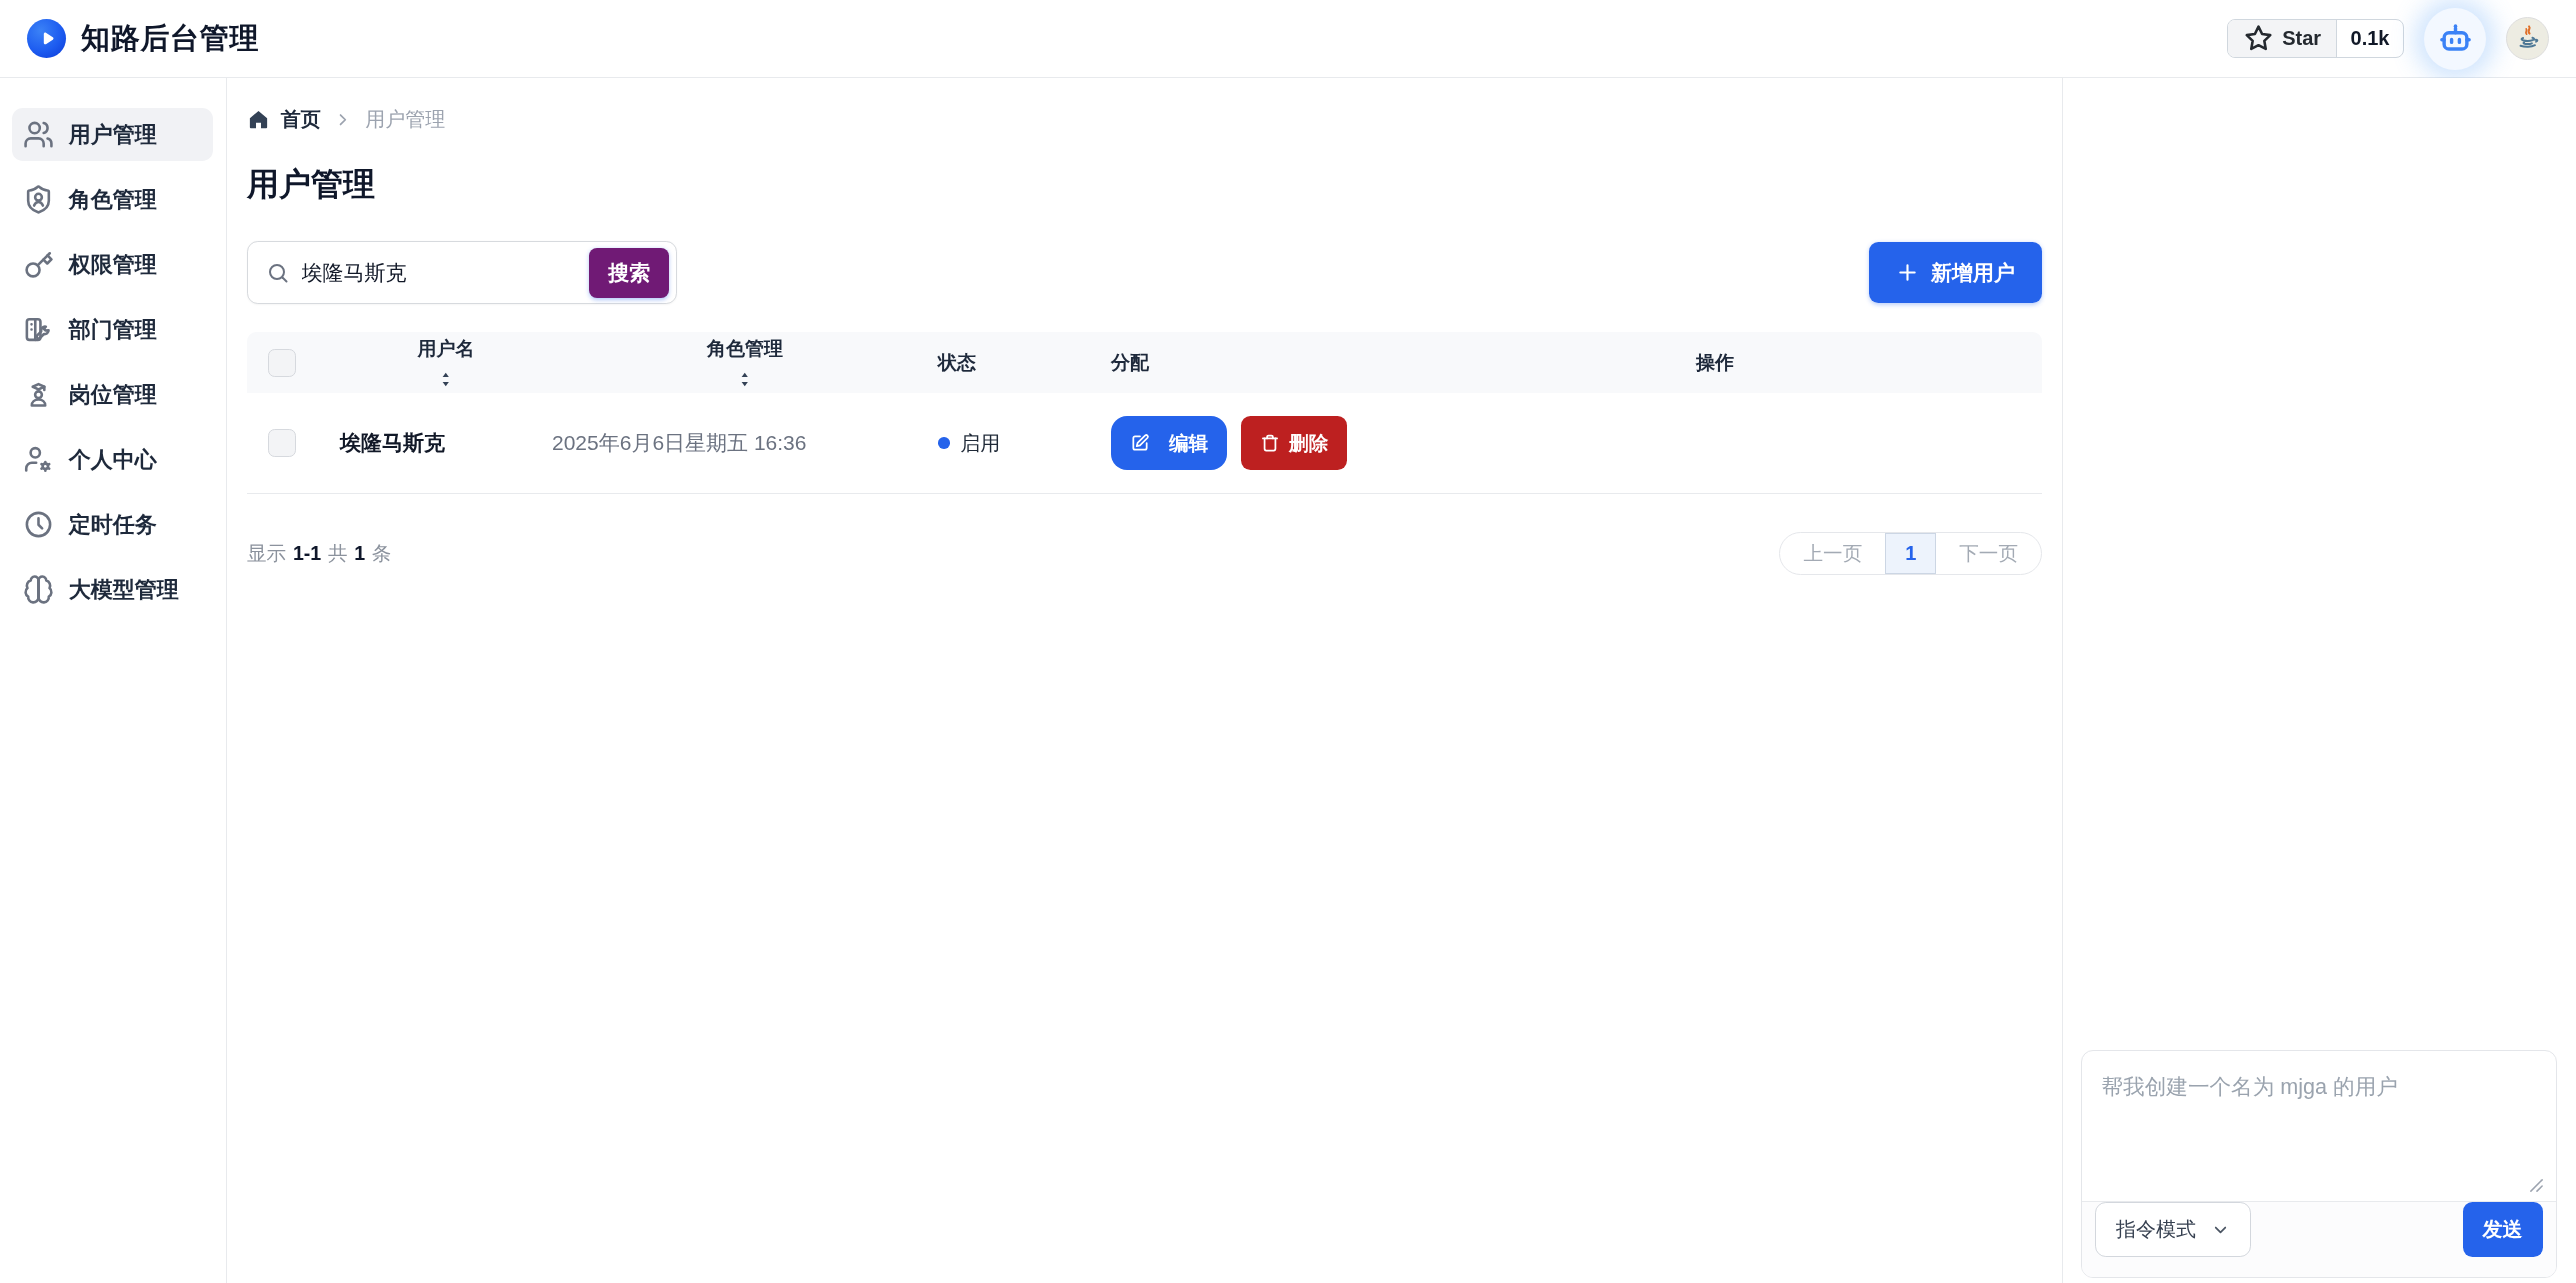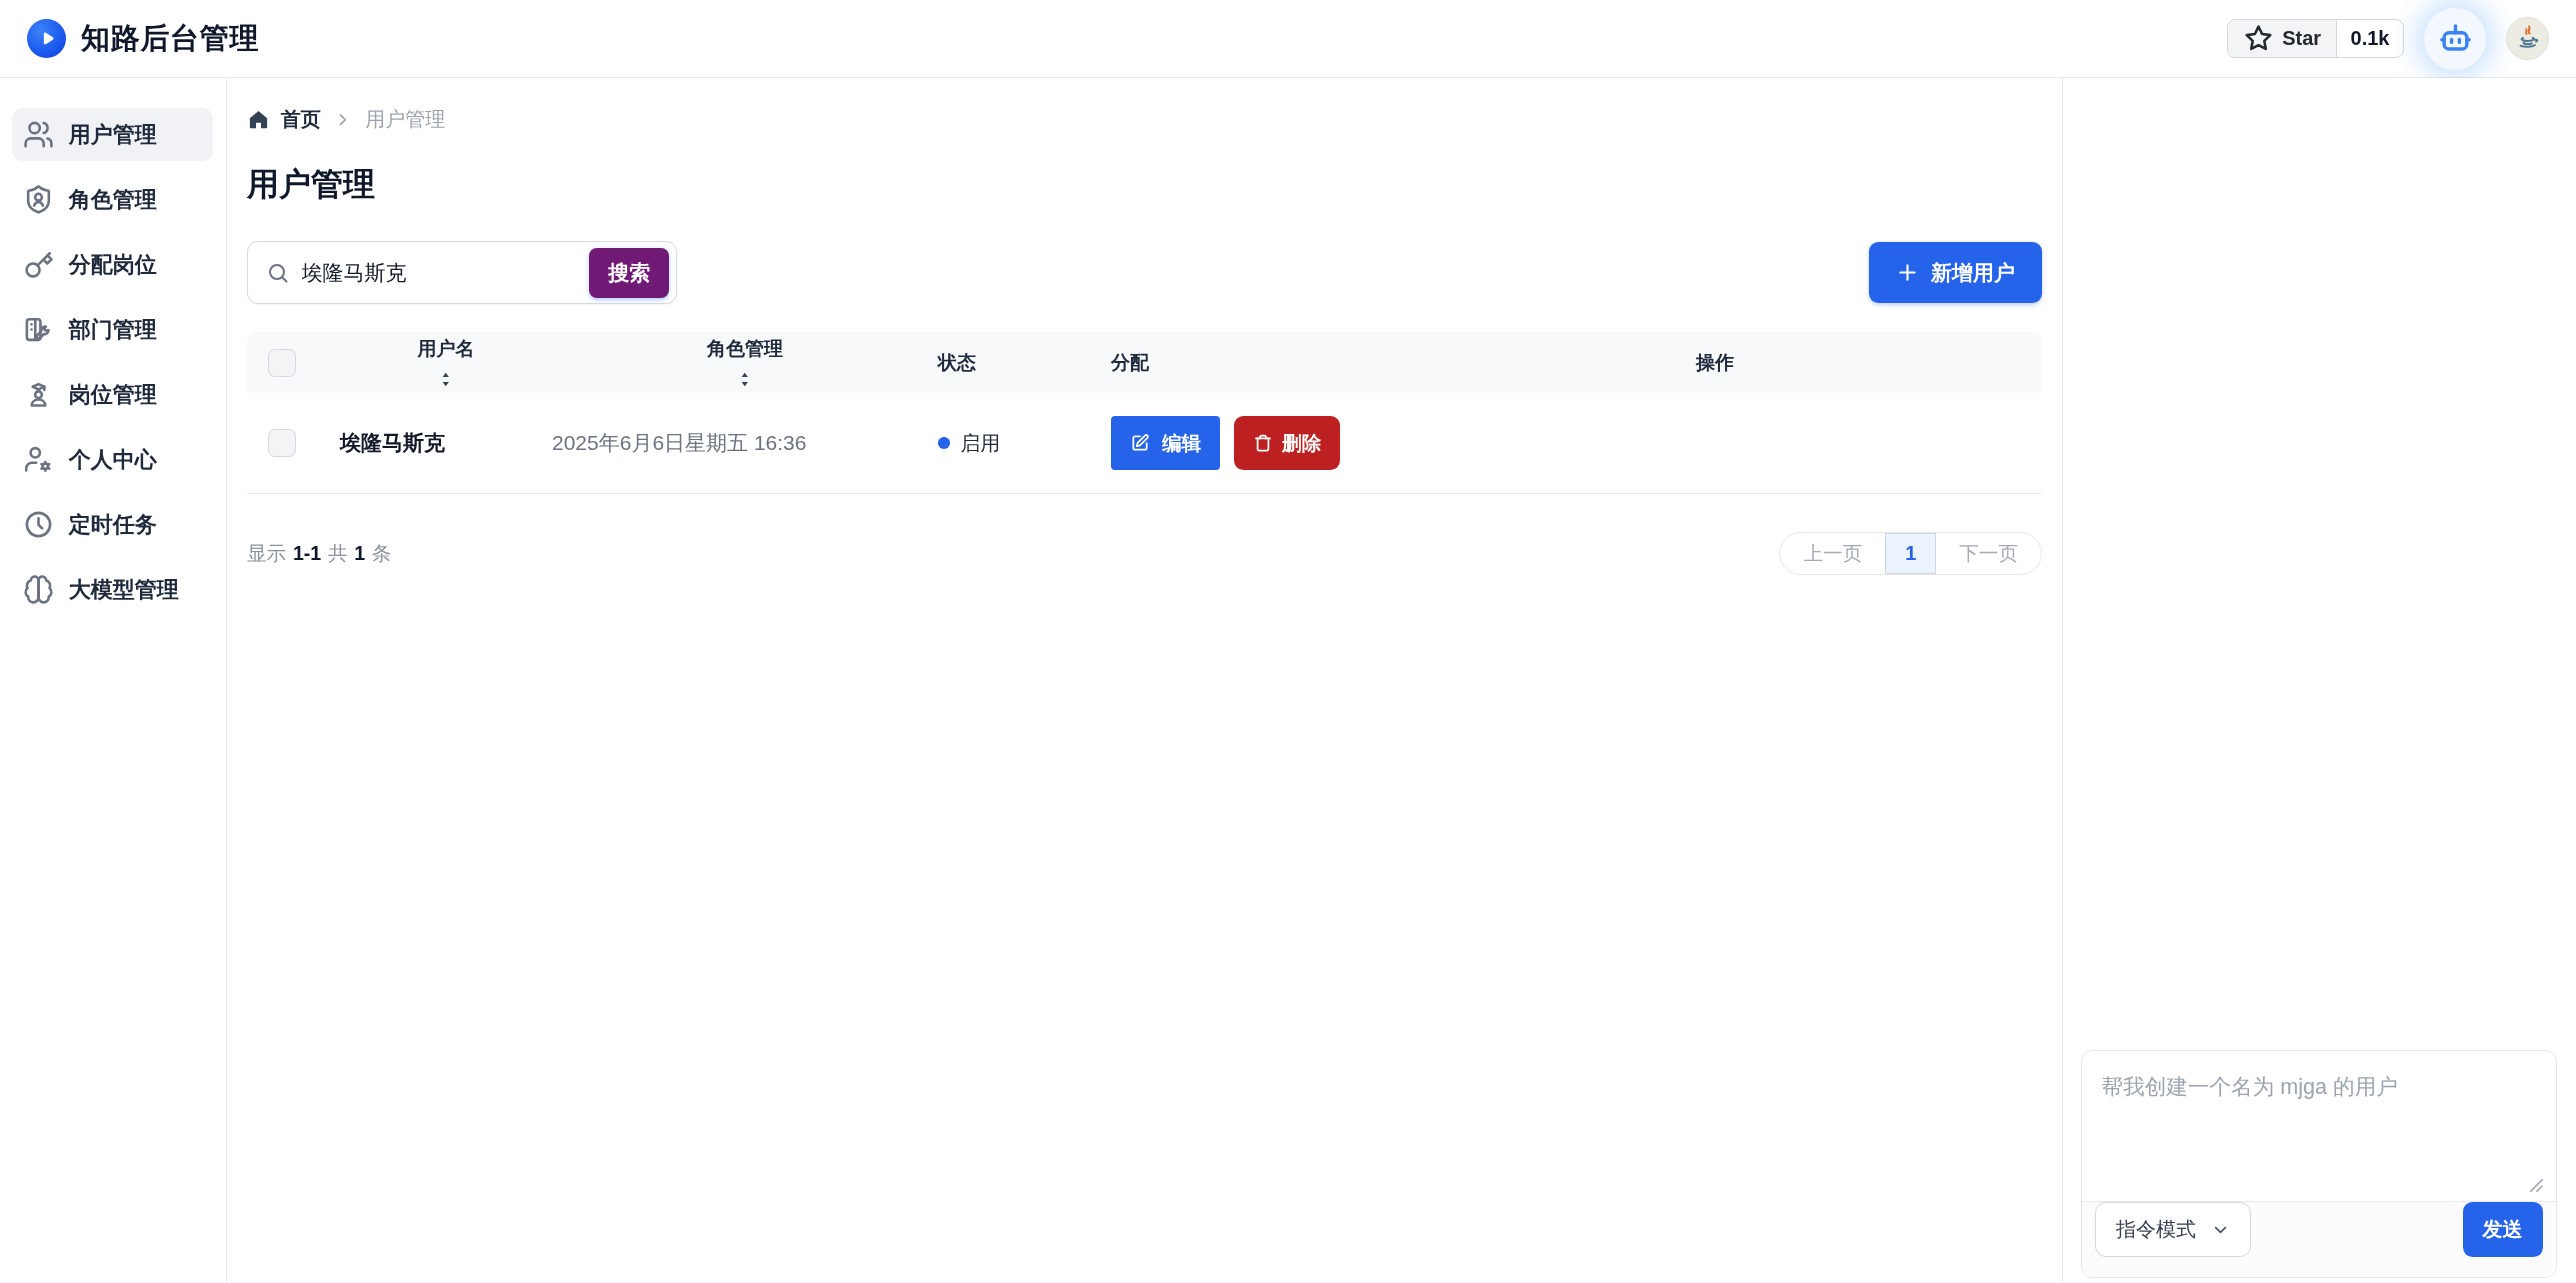--- a/index.html
+++ b/index.html
@@ -69,22 +69,22 @@
   .row-username { font-size:21px; font-weight:700; color:#111827; }
   .row-date { font-size:21px; color:#6b7280; }
   .status-cell { display:flex; align-items:center; gap:10.8px; }
   .status-dot { width:11.5px; height:11.5px; border-radius:50%; background:#2563eb; }
   .status-text { font-size:20px; color:#1f2937; }
   .assign-cell { display:flex; align-items:center; gap:16px; }
   .btn-outline { height:54px; padding:0 20px; border-radius:10.8px; background:#fff;
     border:1.3px solid #e3e6ea; font-size:20px; font-weight:600; color:#111827;
     box-shadow:0 0.7px 2px rgba(0,0,0,.05); }
   .actions-cell { display:flex; align-items:center; gap:13.5px; }
-  .btn-edit { height:54px; padding:0 19px; border-radius:4px; background:#2563eb; color:#fff;
-    font-size:19.6px; font-weight:700; gap:12px; }
+  .btn-edit { height:54px; padding:0 19px; border-radius:16px; background:#2563eb; color:#fff;
+    font-size:19.6px; font-weight:700; gap:19px; }
   .btn-delete { height:54px; padding:0 19px; border-radius:9.4px; background:#bd2020; color:#fff;
     font-size:19.6px; font-weight:700; gap:9.4px; }
 
   
   .table-footer { margin-top:38px; display:flex; align-items:center; justify-content:space-between; }
   .summary { font-size:19.6px; color:#8b929d; display:flex; gap:6.7px; align-items:baseline; }
   .summary b { color:#0f172a; font-weight:800; }
   .pager { display:flex; align-items:stretch; height:43px; border:1.3px solid #e5e7eb;
     border-radius:674px; overflow:hidden; background:#fff; }
   .pager-btn { display:flex; align-items:center; padding:0 23px; font-size:19.6px; color:#a3aab4;
@@ -168,21 +168,21 @@
           <path d="M8.6 16.7c.7-1.8 2-2.8 3.4-2.8s2.7 1 3.4 2.8"></path>
         </svg>
       <span class="lbl">角色管理</span>
     </div>
     <div class="side-item">
       <svg class="sicon" viewBox="0 0 24 24" fill="none" stroke="#6b7280" stroke-width="2" stroke-linecap="round" stroke-linejoin="round">
           <circle cx="7.8" cy="16.2" r="5"></circle>
           <path d="m11.3 12.7 9.4-9.4"></path>
           <path d="m15.8 8.2 3 3 3.2-3.2-3-3"></path>
         </svg>
-      <span class="lbl">分配岗位</span>
+      <span class="lbl">权限管理</span>
     </div>
     <div class="side-item">
       <svg class="sicon" viewBox="0 0 24 24" fill="none" stroke="#6b7280" stroke-width="2" stroke-linecap="round" stroke-linejoin="round">
           <rect x="3" y="4" width="10.5" height="16" rx="2"></rect>
           <path d="M6.6 8h.01M6.6 12h.01"></path>
           <path d="M9.5 4v16"></path>
           <path d="M19.8 12.6a3 3 0 0 1-3.6 2.9l-3.1 3.1a1.5 1.5 0 0 1-2.1-2.1l3.1-3.1a3 3 0 0 1 3.6-3.6l-1.6 1.6 1.4 1.4z"></path>
         </svg>
       <span class="lbl">部门管理</span>
     </div>

